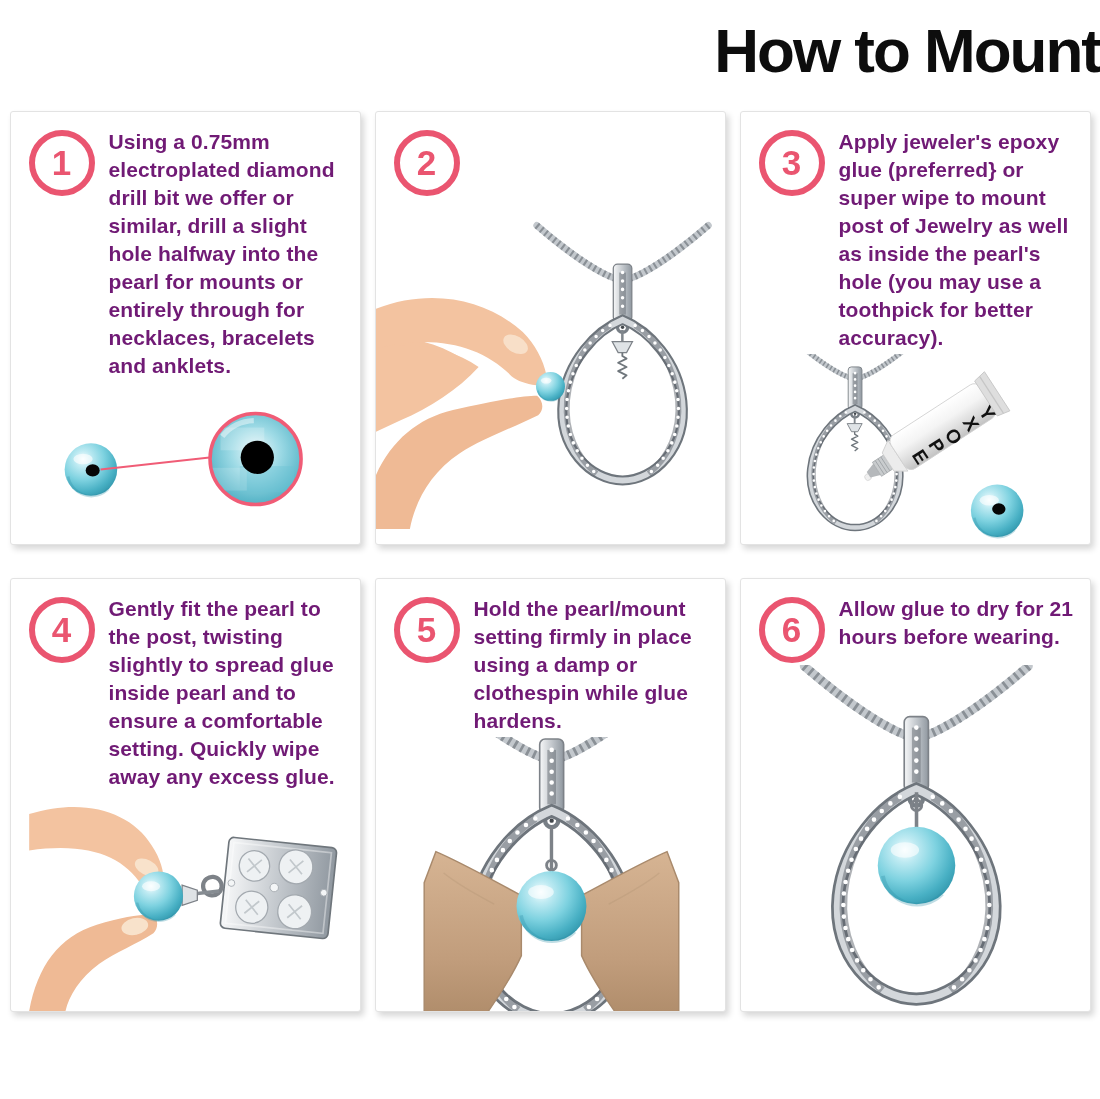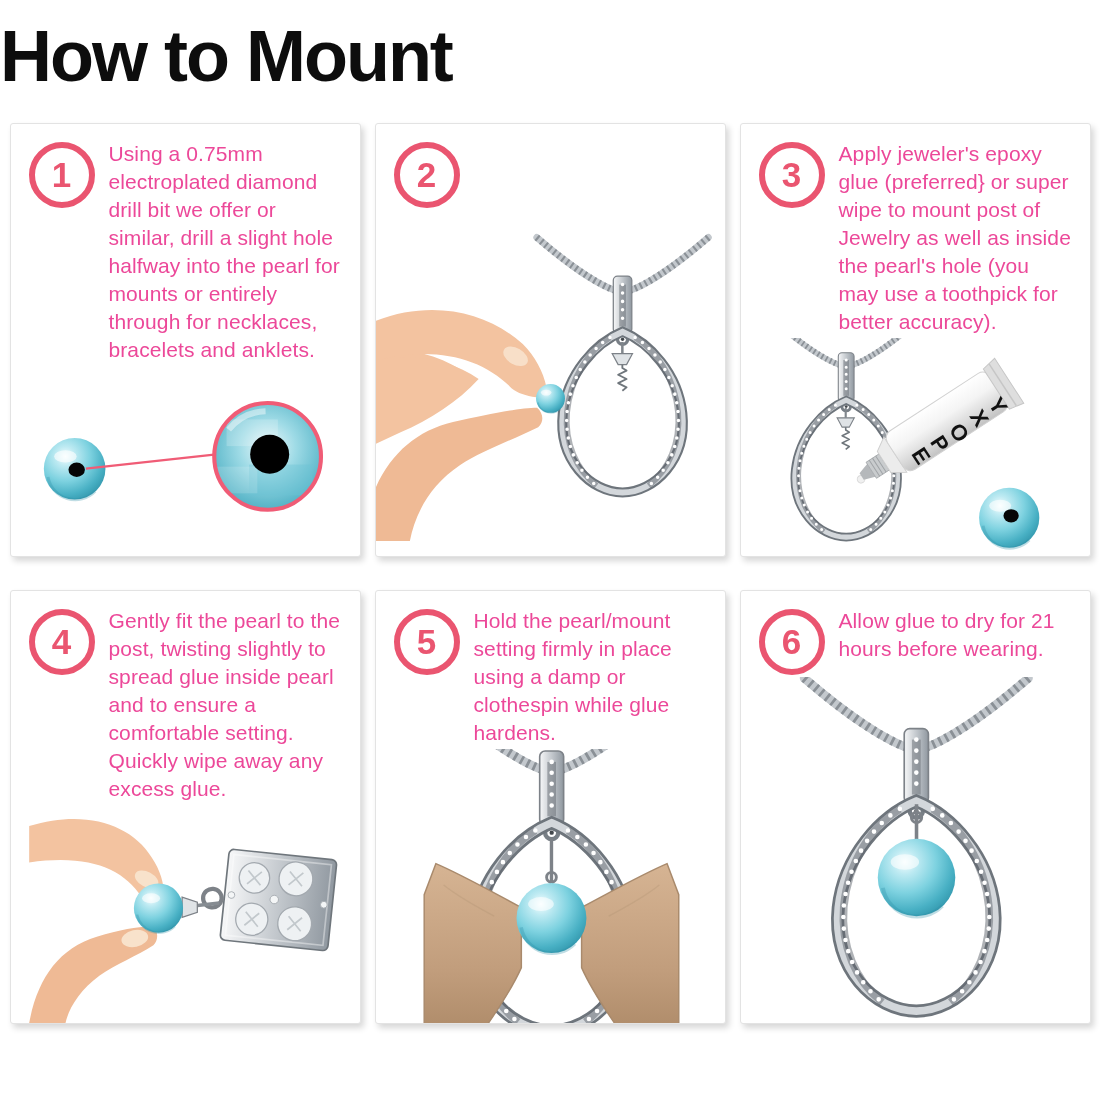--- a/index.html
+++ b/index.html
@@ -1,39 +1,39 @@
 <!DOCTYPE html>
 <html><head>
 <meta charset="utf-8">
 <style>
   html,body{margin:0;padding:0;background:#ffffff;}
   body{width:1100px;height:1099px;font-family:"Liberation Sans",sans-serif;overflow:hidden;}
   .page-title{
-    text-align:left;margin:16px 0 26px 0;
-    font-size:72px;line-height:1.12;font-weight:900;letter-spacing:-2px;color:#0d0d0d;
+    text-align:right;margin:16px 0 26px 0;
+    font-size:62px;line-height:1.12;font-weight:900;letter-spacing:-2px;color:#0d0d0d;
   }
   .grid{
     display:grid;grid-template-columns:repeat(3,351px);grid-auto-rows:434px;
     gap:33px 14px;justify-content:center;
   }
   .panel{
     background:#fff;border:1px solid #e3e3e3;border-radius:3px;
     box-shadow:3px 4px 6px rgba(0,0,0,0.16);
     padding:16px 14px 8px 16px;
     display:flex;flex-direction:column;overflow:hidden;box-sizing:border-box;
   }
   .step-head{display:flex;align-items:flex-start;}
   .badge{
     flex:0 0 auto;width:54px;height:54px;border:6px solid #ea5570;border-radius:50%;
     display:flex;align-items:center;justify-content:center;
     color:#ea5570;font-size:35px;font-weight:700;margin:2px 14px 0 2px;
     background:#fff;
   }
   .step-text{
-    font-size:21px;line-height:28px;color:#ec4899;font-weight:400;
+    font-size:21px;line-height:28px;color:#701a75;font-weight:700;
     letter-spacing:0.1px;padding-right:1px;
   }
   .illu-wrap{
     flex:1;min-height:0;display:flex;align-items:center;justify-content:center;
     margin:2px -14px -8px -16px;
   }
   .illu-wrap svg{width:100%;height:100%;display:block;}
   .hidden-defs{position:absolute;width:0;height:0;overflow:hidden;}
 </style>
 </head>

